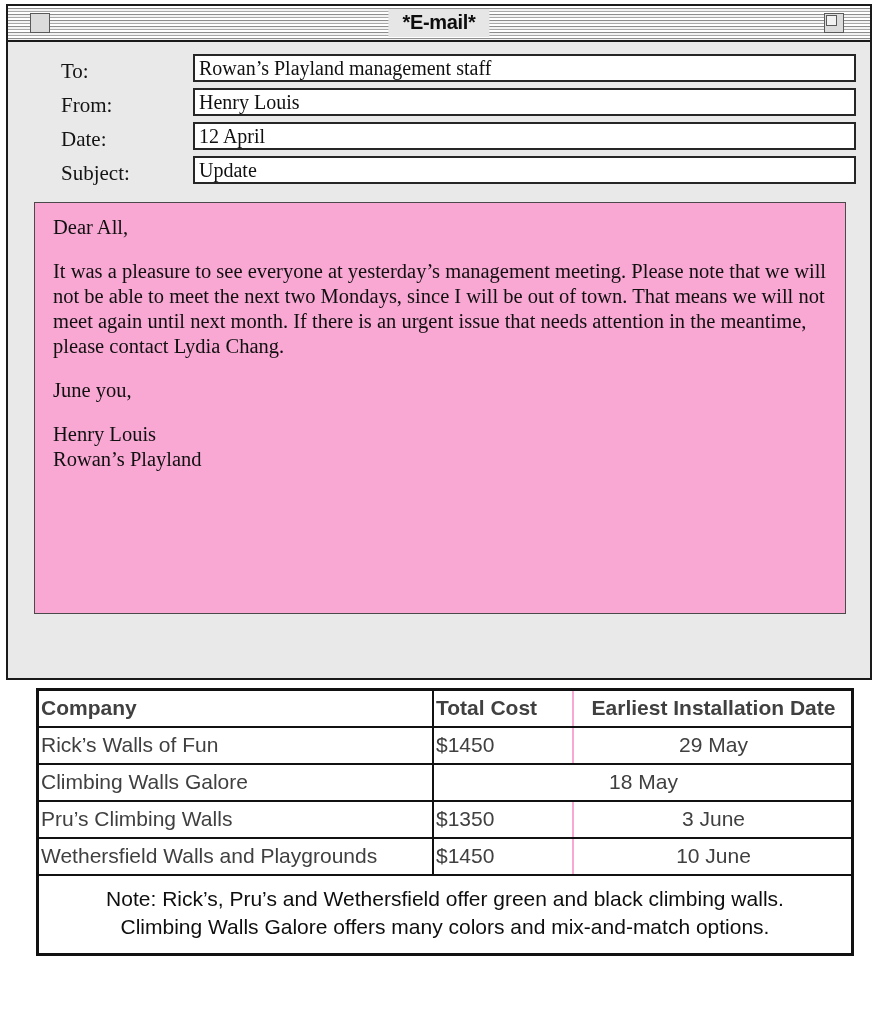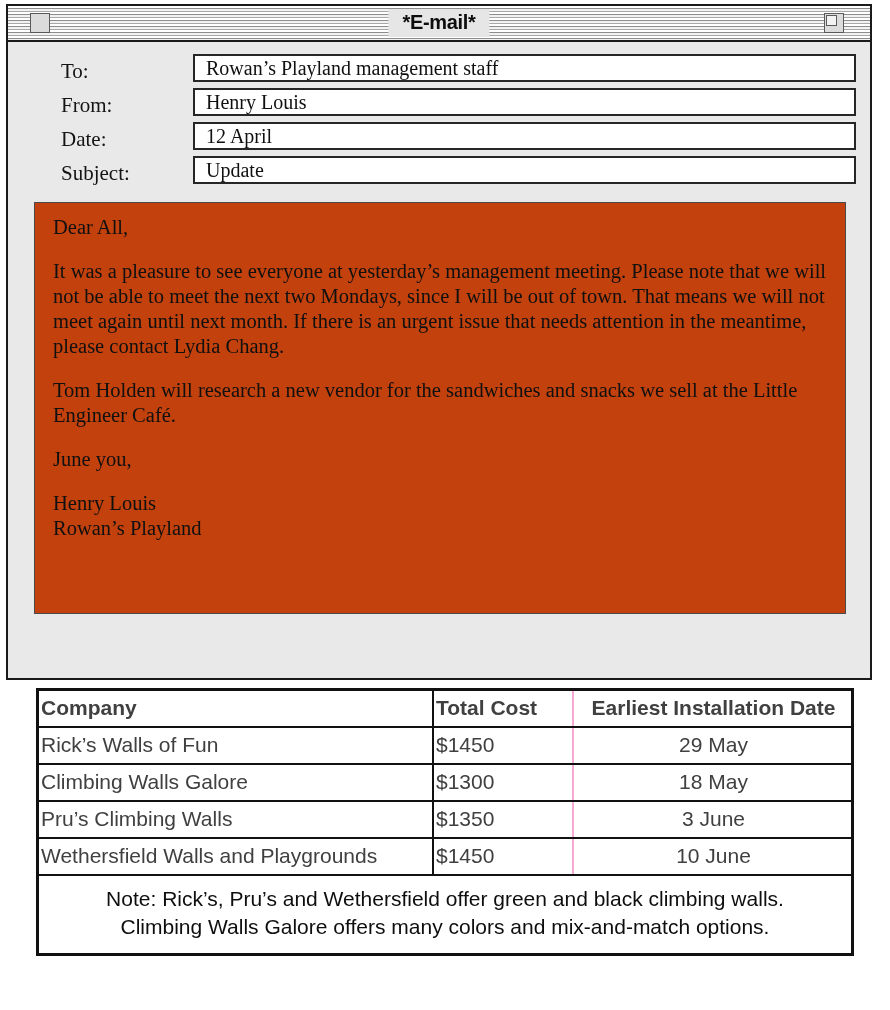--- a/index.html
+++ b/index.html
@@ -110,36 +110,36 @@
     left: 176px;
     right: 14px;
     top: 0px;
     height: 28px;
     background: #ffffff;
     border: 2px solid #262626;
     box-sizing: border-box;
   }
   .field-value {
     position: absolute;
-    left: 11px;
+    left: 4px;
     top: 1px;
     font-size: 20px;
     font-family: "Liberation Serif", serif;
     color: #101010;
     white-space: nowrap;
   }
 
   
   #body-box {
     position: absolute;
     left: 26px;
     top: 196px;
     width: 812px;
     height: 412px;
-    background: #c2410c;
+    background: #f9a8d4;
     border: 1px solid #4a4a4a;
     box-sizing: border-box;
     padding: 12px 16px 10px 18px;
     overflow: hidden;
   }
   #body-box p {
     margin: 0 0 19px 0;
     font-family: "Liberation Serif", serif;
     font-size: 20.5px;
     line-height: 25px;
@@ -240,21 +240,20 @@
       <div class="field-box">
         <div class="field-value">Update</div>
       </div>
     </div>
 
   </div>
 
   <div id="body-box">
     <p>Dear All,</p>
     <p>It was a pleasure to see everyone at yesterday’s management meeting. Please note that we will not be able to meet the next two Mondays, since I will be out of town. That means we will not meet again until next month. If there is an urgent issue that needs attention in the meantime, please contact Lydia Chang.</p>
-    <p>Tom Holden will research a new vendor for the sandwiches and snacks we sell at the Little Engineer Café.</p>
     <p>June you,</p>
     <p class="tight">Henry Louis</p>
     <p class="sig">Rowan’s Playland</p>
   </div>
 
 </div>
 
 <div id="options-table">
 
 
@@ -265,21 +264,20 @@
   </div>
 
   <div class="tbl-row">
     <div class="cell c-company">Rick’s Walls of Fun</div>
     <div class="cell c-cost">$1450</div>
     <div class="cell c-date">29 May</div>
   </div>
 
   <div class="tbl-row">
     <div class="cell c-company">Climbing Walls Galore</div>
-    <div class="cell c-cost">$1300</div>
     <div class="cell c-date">18 May</div>
   </div>
 
   <div class="tbl-row">
     <div class="cell c-company">Pru’s Climbing Walls</div>
     <div class="cell c-cost">$1350</div>
     <div class="cell c-date">3 June</div>
   </div>
 
   <div class="tbl-row">

